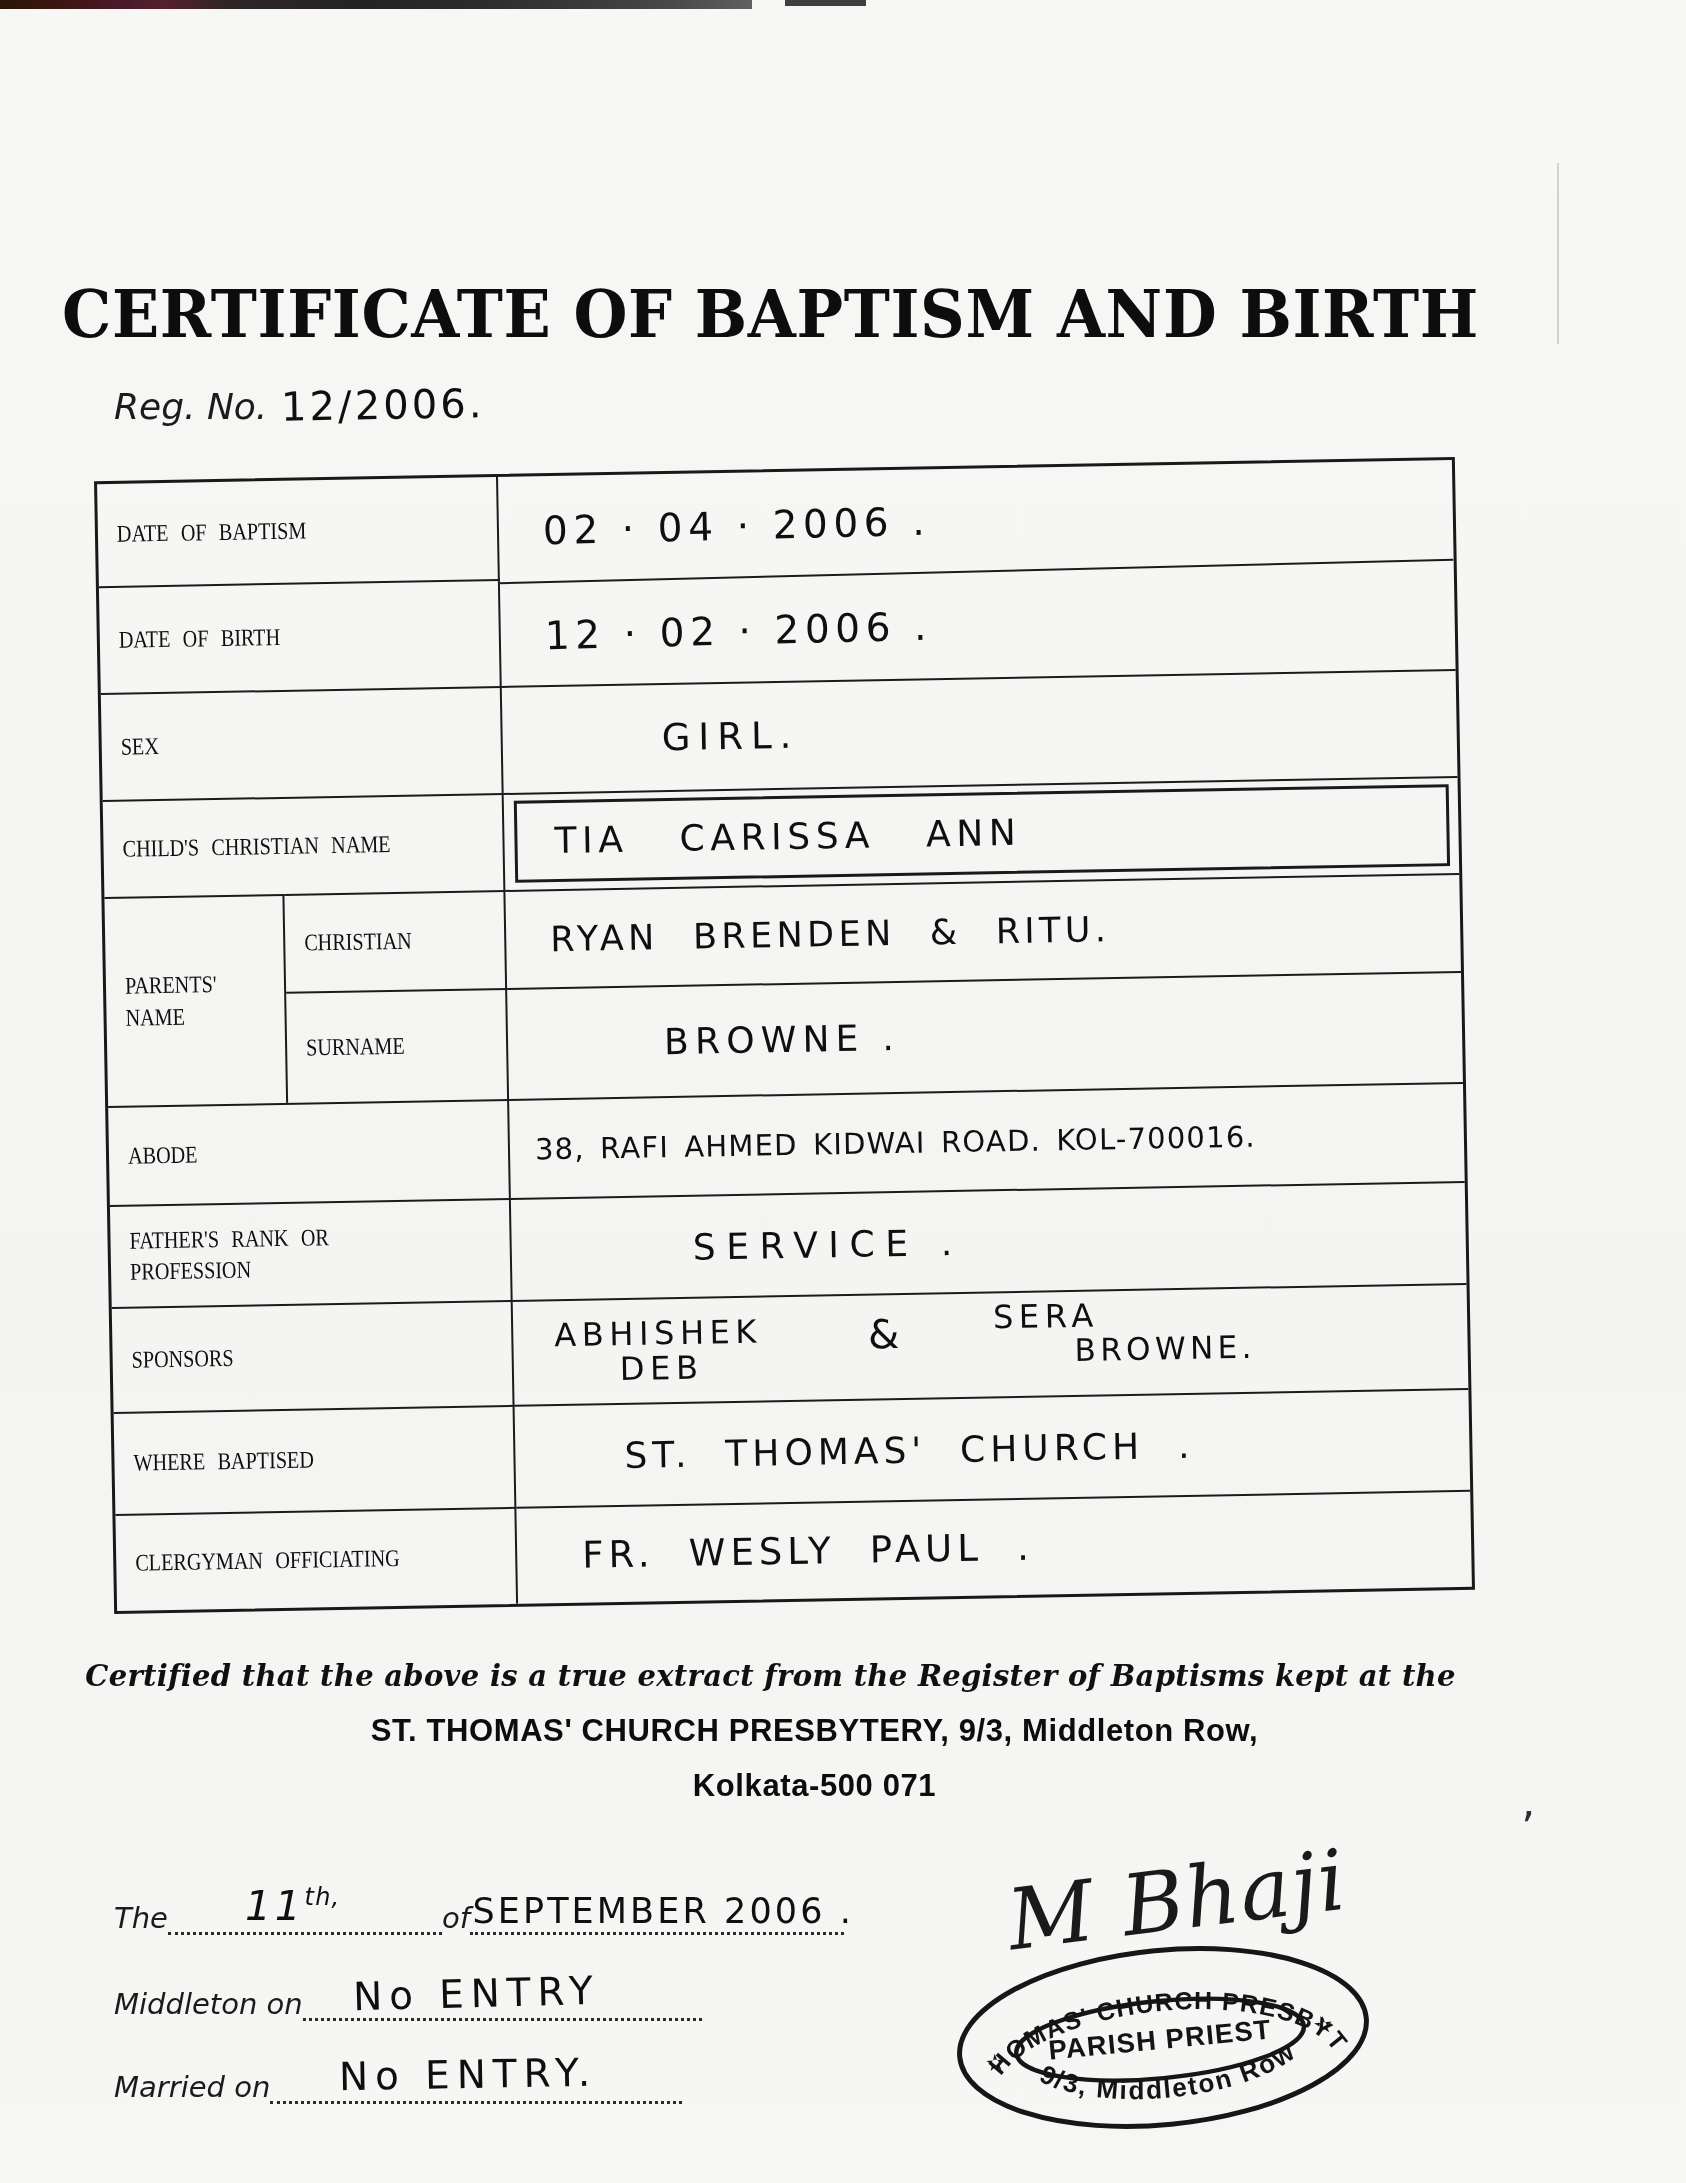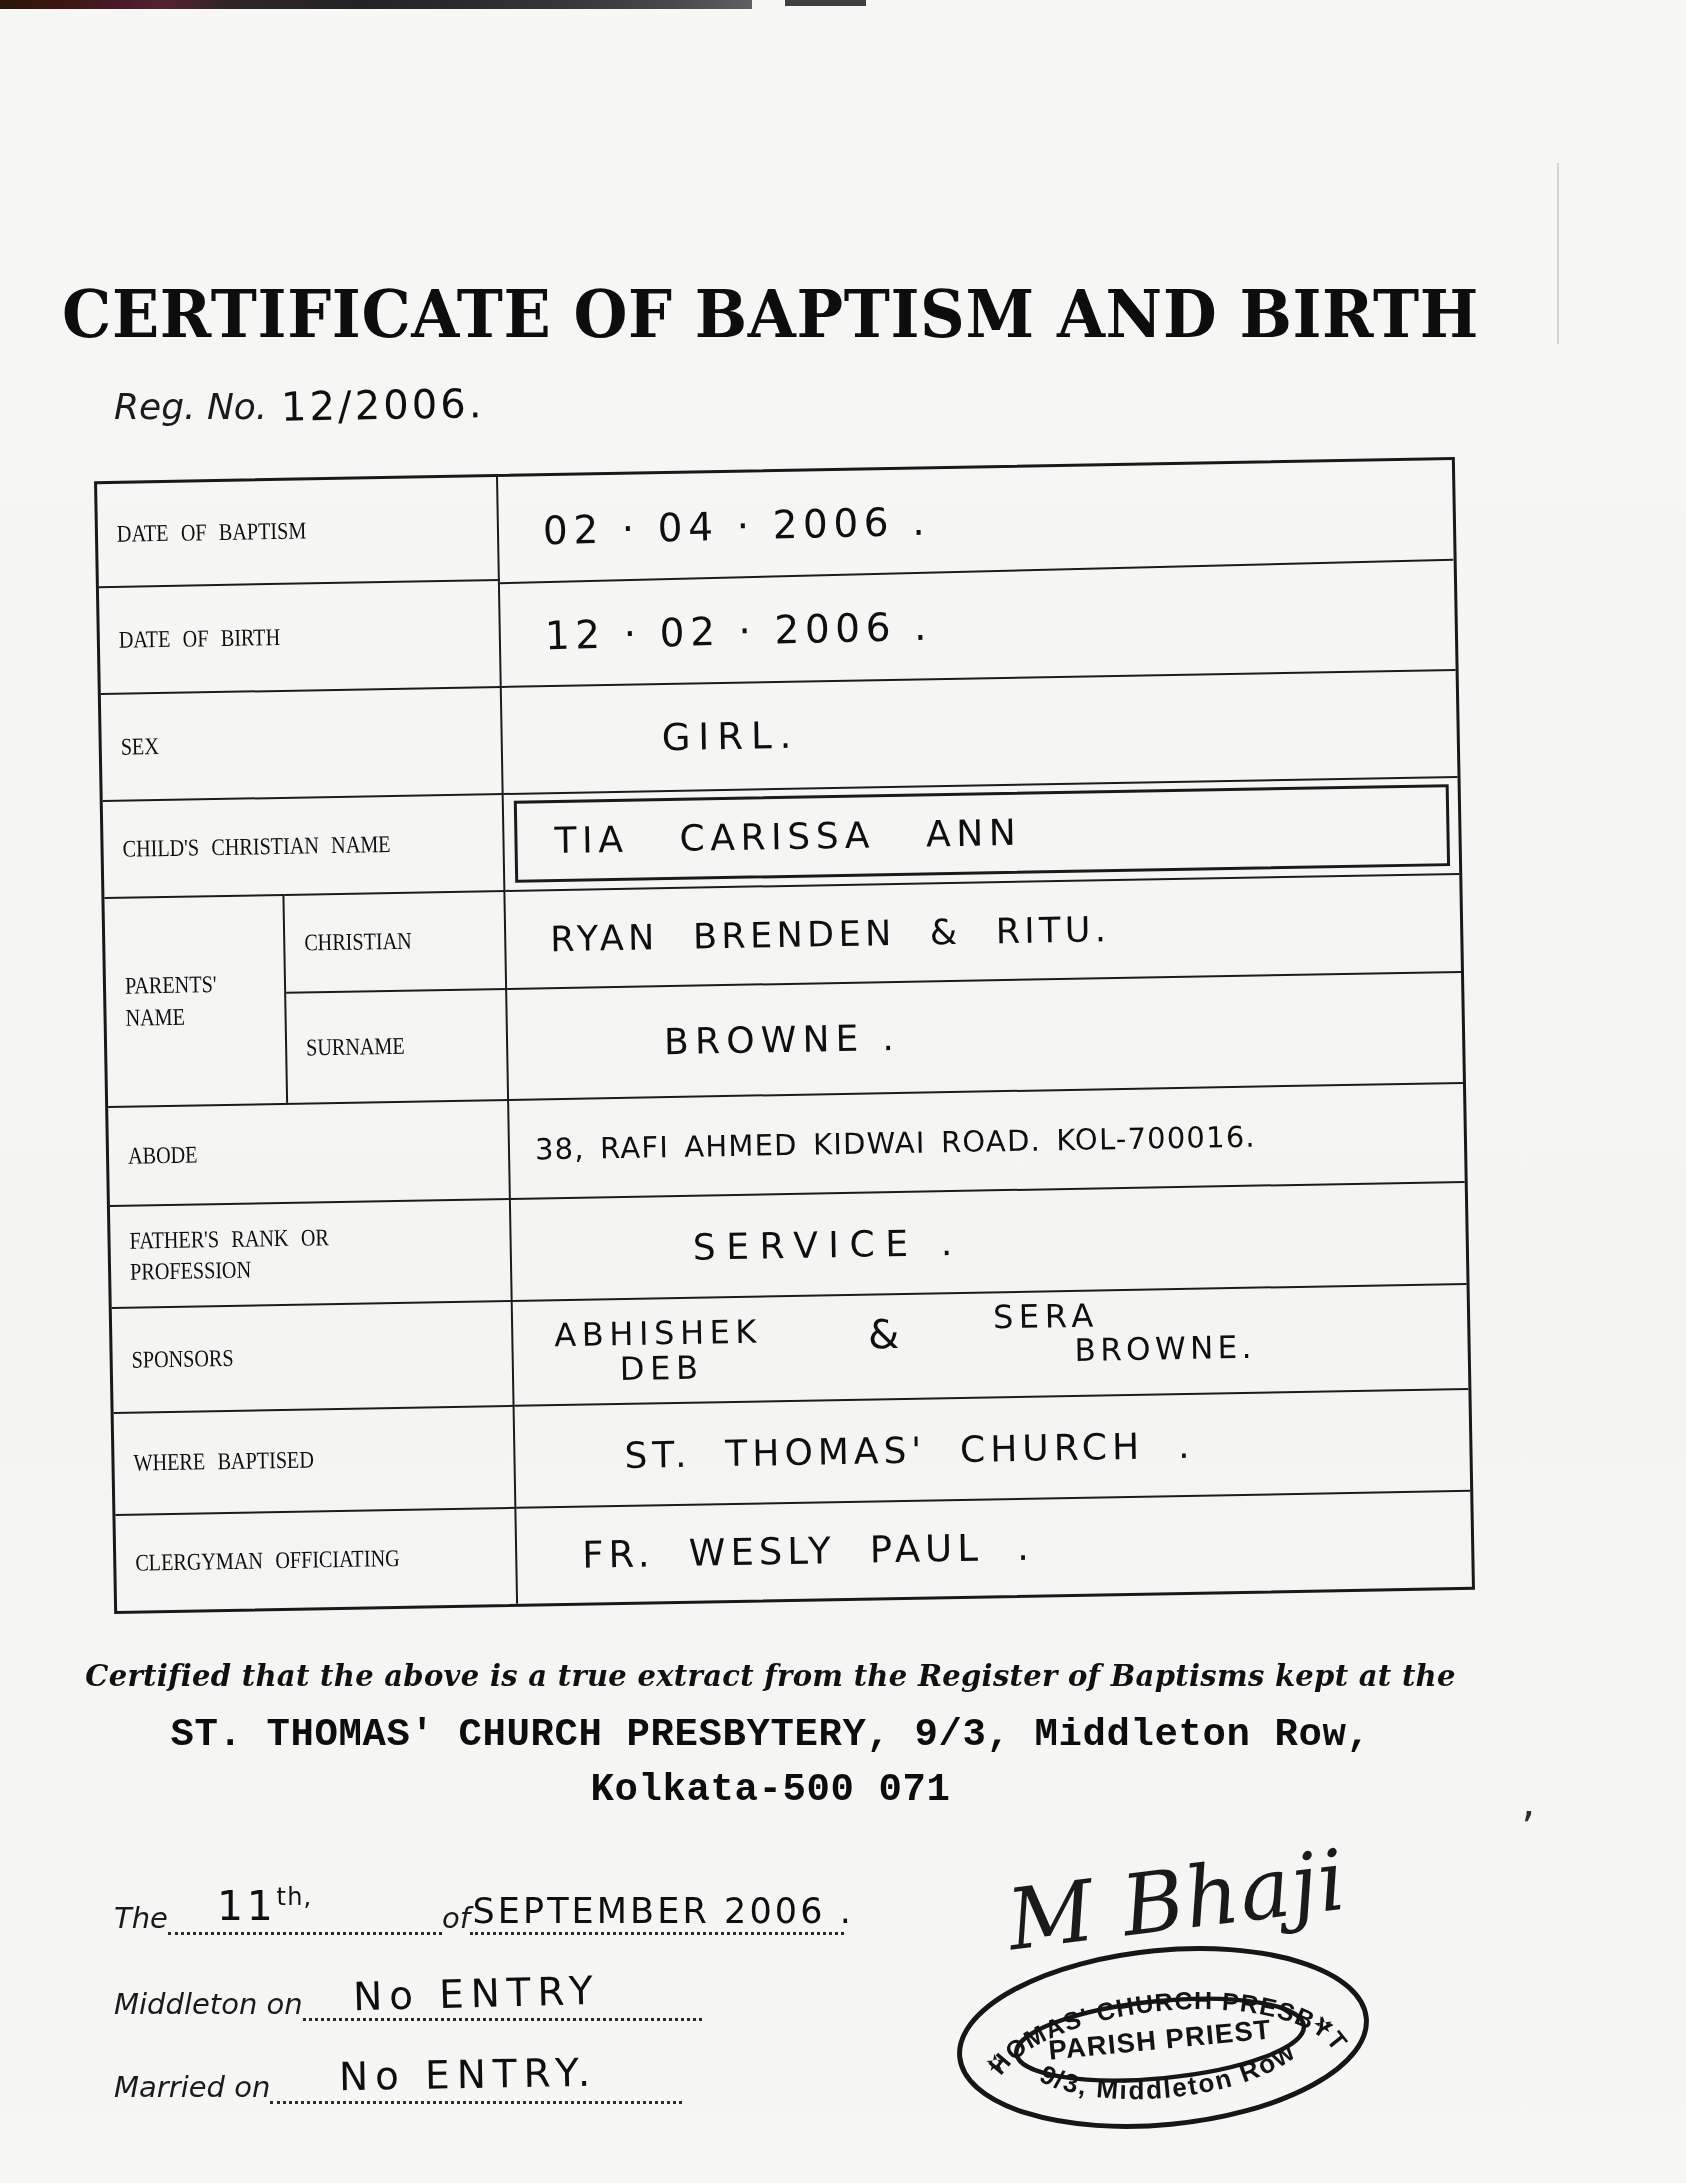--- a/index.html
+++ b/index.html
@@ -54,31 +54,31 @@
   .sp2{transform:translateY(-10px);}
   .amp{font-size:40px;margin:0 94px 25px 106px;}
   .v-where{padding-left:109px;font-size:36px;letter-spacing:5px;word-spacing:17.5px;}
   .v-clergy{padding-left:65px;font-size:37px;letter-spacing:5px;word-spacing:17.5px;}
 
   
   .certified{position:absolute;top:1659px;left:0;width:1541px;text-align:center;
     font-family:"DejaVu Serif","Liberation Serif",serif;font-style:italic;font-weight:700;
     font-size:29px;letter-spacing:0.3px;color:#101010;}
   .presby{position:absolute;left:0;width:1541px;text-align:center;
-    font-family:Liberation Mono, monospace;font-weight:700;font-size:39px;letter-spacing:0.6px;color:#0d0d0d;}
+    font-family:Liberation Sans, sans-serif;font-weight:700;font-size:31px;letter-spacing:0.6px;color:#0d0d0d;padding-left:44px;}
   .presby1{top:1713px;}
   .presby2{top:1768px;}
 
   
   .fill-row{position:absolute;display:flex;align-items:flex-end;height:70px;}
   .fill-row .fp{font-size:29px;line-height:1;padding-bottom:2.5px;}
   .slot{position:relative;border-bottom:3.1px dotted #2b2b2b;height:100%;box-sizing:border-box;}
   .date-line{left:114px;top:1865px;justify-content:space-between;}
   .slot-day{width:274px;}
-  .day-val{position:absolute;bottom:2.5px;left:49px;font-size:41px;letter-spacing:3.7px;white-space:nowrap;}
+  .day-val{position:absolute;bottom:2.5px;left:77px;font-size:41px;letter-spacing:3.7px;white-space:nowrap;font-style:italic;}
   .day-val sup{font-size:24px;letter-spacing:1.2px;}
   .slot-month{width:374px;}
   .month-val{position:absolute;bottom:1.2px;left:2.5px;font-size:35px;letter-spacing:3.1px;white-space:nowrap;}
   .confirmed-line{left:114px;top:1951px;}
   .slot-conf{width:399px;}
   .conf-val{position:absolute;bottom:2.5px;left:50px;font-size:39px;letter-spacing:6.9px;white-space:nowrap;transform:rotate(-1.5deg);}
   .married-line{left:114px;top:2034px;}
   .slot-marr{width:412px;}
   .marr-val{position:absolute;bottom:3.7px;left:69px;font-size:39px;letter-spacing:6.9px;white-space:nowrap;transform:rotate(-1deg);}
 

